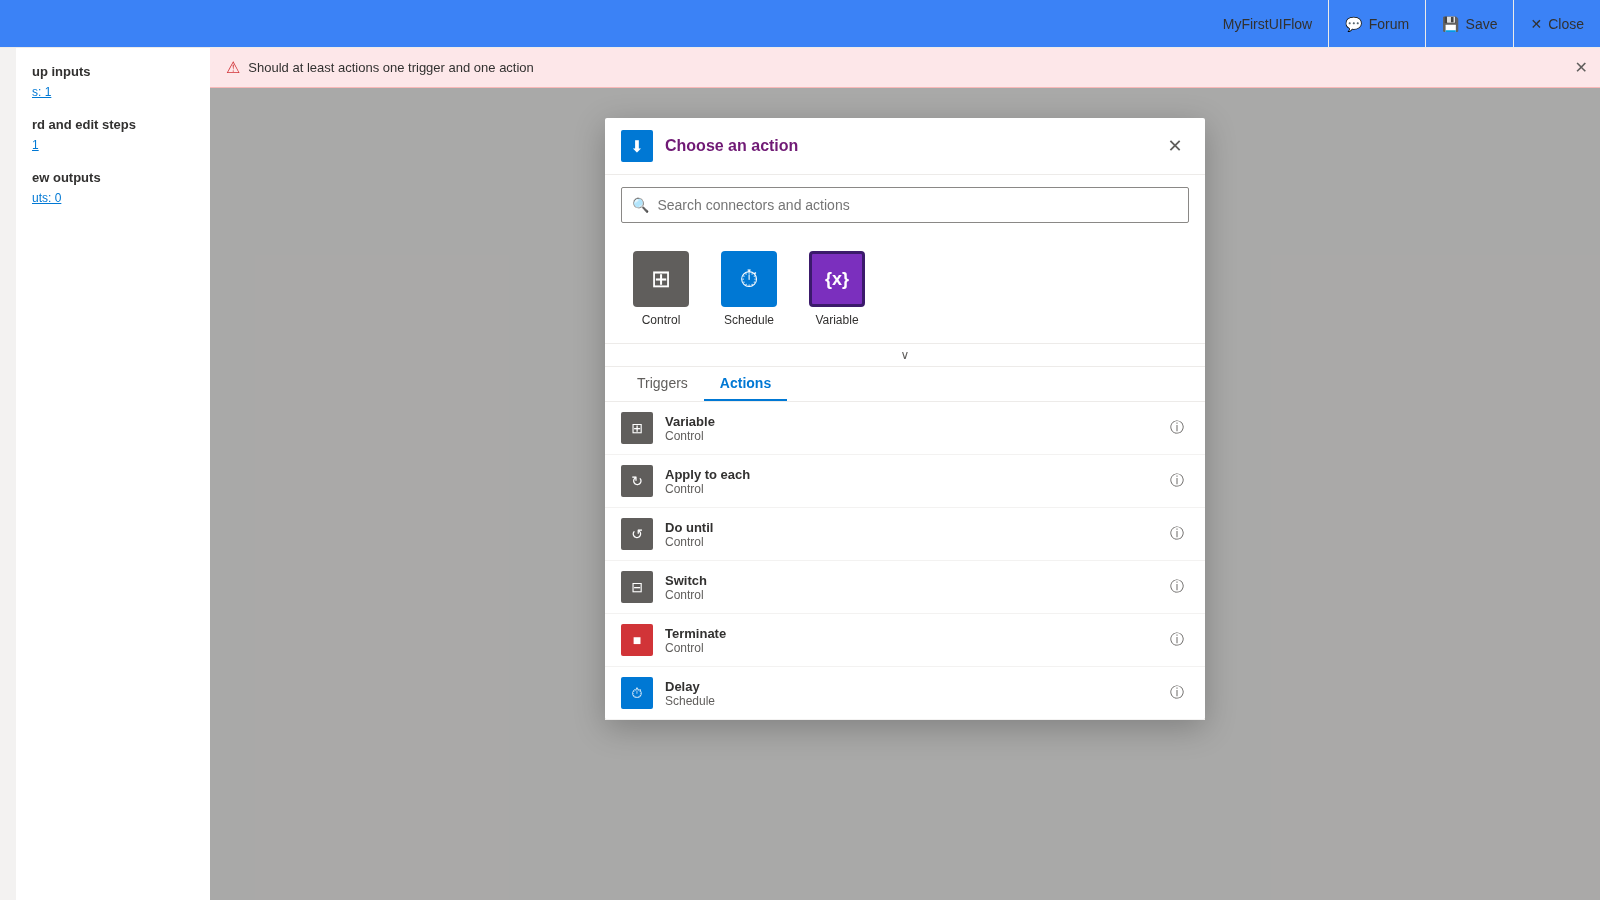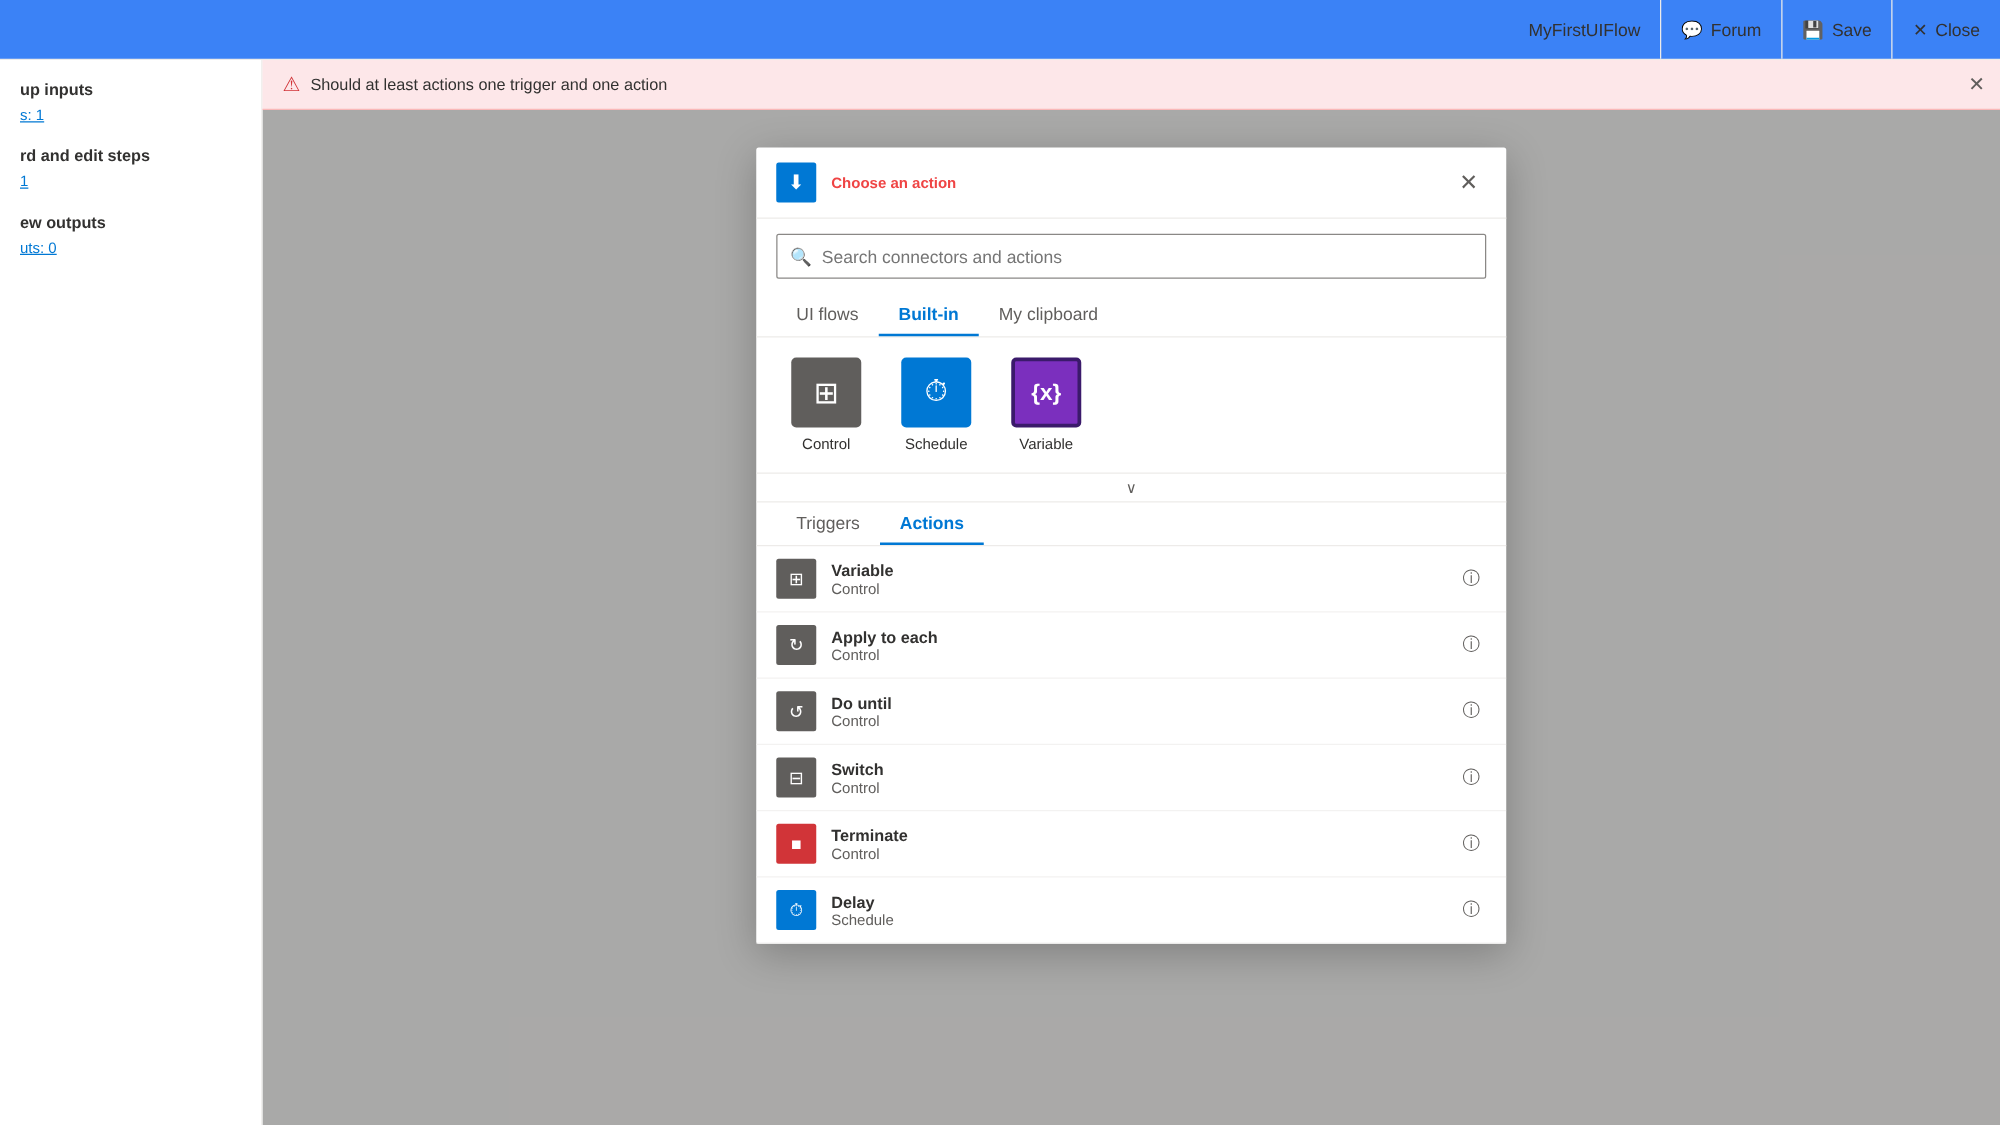--- a/index.html
+++ b/index.html
@@ -44,21 +44,21 @@
       padding: 0 16px;
       display: flex;
       align-items: center;
       height: 100%;
     }
 
     
     .sidebar {
       position: absolute;
       top: 48px;
-      left: 0;
+      left: 16px;
       width: 210px;
       height: calc(900px - 48px);
       background: white;
       border-right: 1px solid #edebe9;
       padding: 16px;
     }
     .sidebar-item {
       font-size: 13px;
       color: #0078d4;
       margin-bottom: 18px;
@@ -146,23 +146,23 @@
       height: 32px;
       background: #0078d4;
       border-radius: 2px;
       display: flex;
       align-items: center;
       justify-content: center;
       color: white;
       font-size: 16px;
     }
     .modal-title {
-      font-size: 12px;
+      font-size: 16px;
       font-weight: 600;
-      color: #ef4444;
+      color: #701a75;
       flex: 1;
     }
     .modal-close-btn {
       cursor: pointer;
       font-size: 18px;
       color: #605e5c;
       width: 28px;
       height: 28px;
       display: flex;
       align-items: center;
@@ -384,25 +384,20 @@
         </div>
         <span class="modal-title">Choose an action</span>
         <div class="modal-close-btn">✕</div>
       </div>
 
       <div class="search-bar">
         <span class="search-icon">🔍</span>
         <input type="text" placeholder="Search connectors and actions" style="">
       </div>
 
-      <div class="tab-row">
-        <div class="tab">UI flows</div>
-        <div class="tab active">Built-in</div>
-        <div class="tab">My clipboard</div>
-      </div>
 
       <div class="category-row">
         <div class="category-item">
           <div class="category-icon-box gray">
             <span>⊞</span>
           </div>
           <span class="category-label">Control</span>
         </div>
         <div class="category-item">
           <div class="category-icon-box blue">

